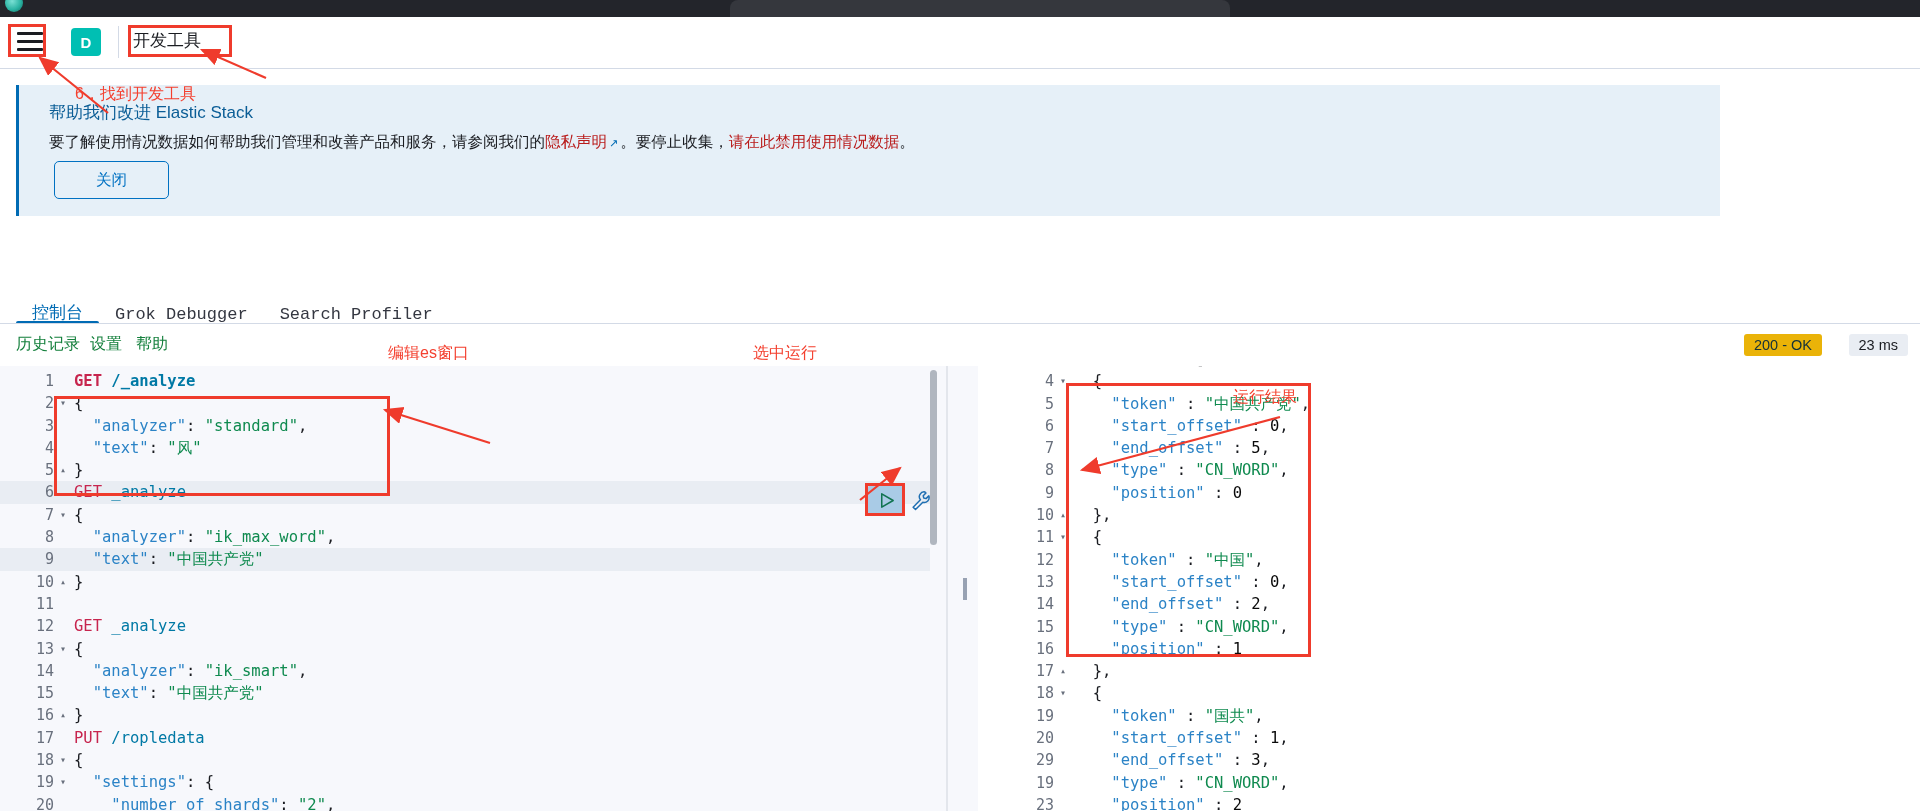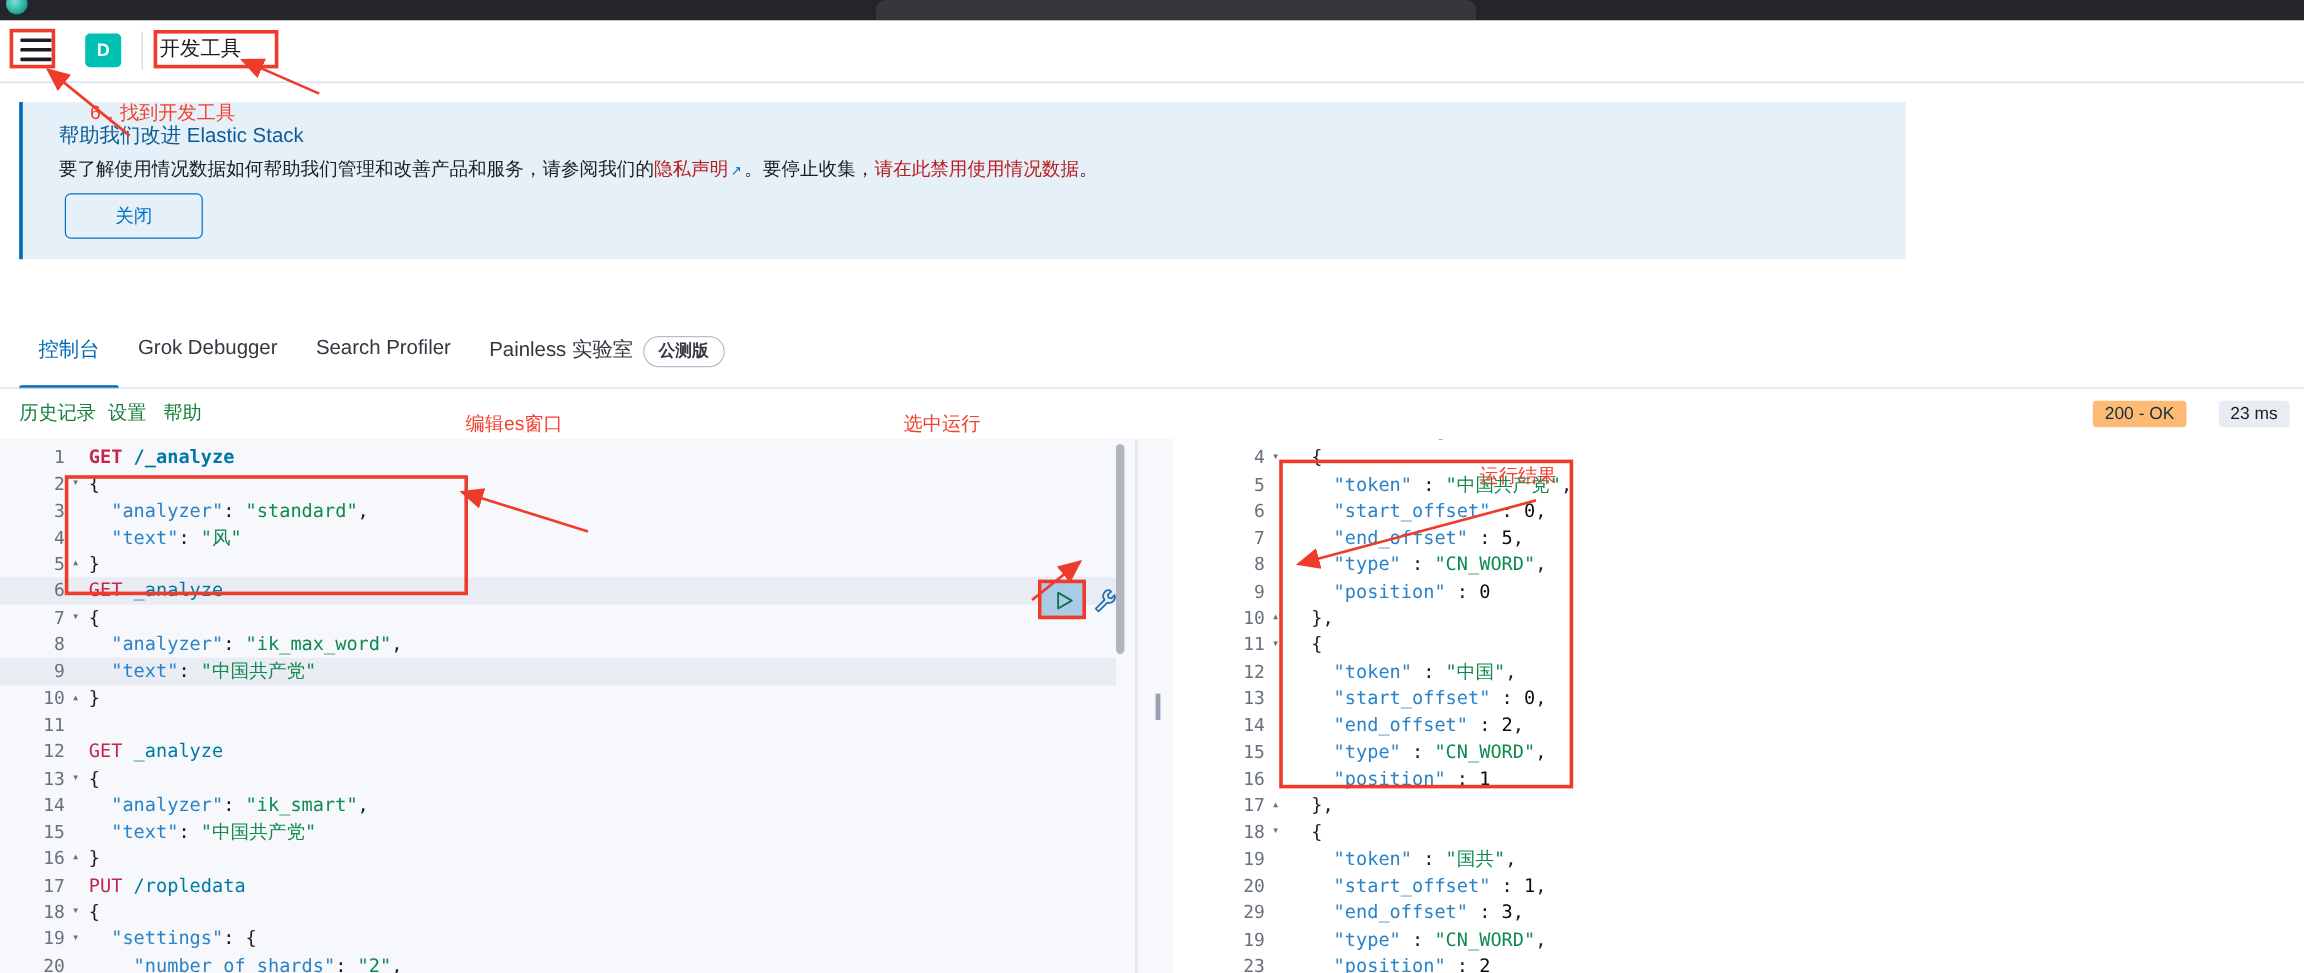--- a/index.html
+++ b/index.html
@@ -56,21 +56,21 @@
   .hdr-divider {
     position:absolute; left:118px; top:26px; width:1px; height:32px; background:#d3dae6;
   }
   .breadcrumb-title {
     position:absolute; left:133px; top:31px;
     font-size:17px; color:#1a1c21; line-height:20px; white-space:nowrap;
   }
 
   
   .callout {
-    position:absolute; left:16px; top:85px; width:1572px; height:131px;
+    position:absolute; left:16px; top:85px; width:1704px; height:131px;
     background:#e6f0f8; border-left:3px solid #006bb4;
   }
   .callout-title {
     position:absolute; left:30px; top:16px;
     font-size:17px; color:#0a5d96; font-weight:400; white-space:nowrap;
   }
   .callout-body {
     position:absolute; left:30px; top:46px;
     font-size:15.5px; color:#1a1c21; line-height:22px; white-space:nowrap;
   }
@@ -84,22 +84,22 @@
     display:flex; align-items:center; justify-content:center; cursor:pointer;
     font-family:"Liberation Sans", sans-serif;
   }
 
   
   .tabs-row {
     position:absolute; left:0; top:280px; width:1920px; height:44px;
     display:flex; align-items:flex-end; padding-left:16px;
   }
   .tab {
-    position:relative; height:44px; display:flex; align-items:flex-start;
-    padding:0 16px; font-size:17px; color:#343741; cursor:pointer; white-space:nowrap;
+    position:relative; height:44px; display:flex; align-items:flex-end;
+    padding:0 16px; font-size:17px; color:#343741; cursor:pointer; white-space:nowrap;font-family:Liberation Mono, monospace;
   }
   .tab.active { color:#006bb4; }
   .tab.active::after {
     content:""; position:absolute; left:0; right:0; bottom:0; height:3px;
     background:#006bb4; border-radius:2px 2px 0 0;
   }
   .beta-badge {
     display:inline-flex; align-items:center; justify-content:center;
     height:26px; padding:0 12px; margin-left:8px;
     border:1px solid #b7bfcc; border-radius:13px;
@@ -112,21 +112,21 @@
   
   .console-toolbar {
     position:absolute; left:0; top:324px; width:1920px; height:42px;
     background:#fff;
   }
   .ctb-link {
     position:absolute; top:10px; font-size:16px; color:#15803d; cursor:pointer; white-space:nowrap;
   }
   .badge-status {
     position:absolute; top:10px; right:98px;
-    background:#fdba74; color:#14313a; border-radius:3px;
+    background:#eab308; color:#14313a; border-radius:3px;
     padding:3px 10px; font-size:14.5px; white-space:nowrap;margin-left:38px;
   }
   .badge-time {
     position:absolute; top:10px; right:12px;
     background:#e9edf3; color:#1a1c21; border-radius:3px;
     padding:3px 10px; font-size:14.5px; white-space:nowrap;
   }
 
   
   .panes { position:absolute; left:0; top:366px; width:1920px; height:445px; background:#f7f8fc; }
@@ -235,24 +235,20 @@
 
   <div class="tabs-row" id="tabs-row">
       <div class="tab active">
         <span>控制台</span>
       </div>
       <div class="tab">
         <span>Grok Debugger</span>
       </div>
       <div class="tab">
         <span>Search Profiler</span>
-      </div>
-      <div class="tab">
-        <span>Painless 实验室</span>
-        <span class="beta-badge">公测版</span>
       </div>
     </div>
   <div class="tabs-underline"></div>
 
   <div class="console-toolbar">
     <div class="ctb-link" style="left:16px;">历史记录</div>
     <div class="ctb-link" style="left:90px;">设置</div>
     <div class="ctb-link" style="left:136px;">帮助</div>
     <div class="badge-status">200 - OK</div>
     <div class="badge-time">23 ms</div>

